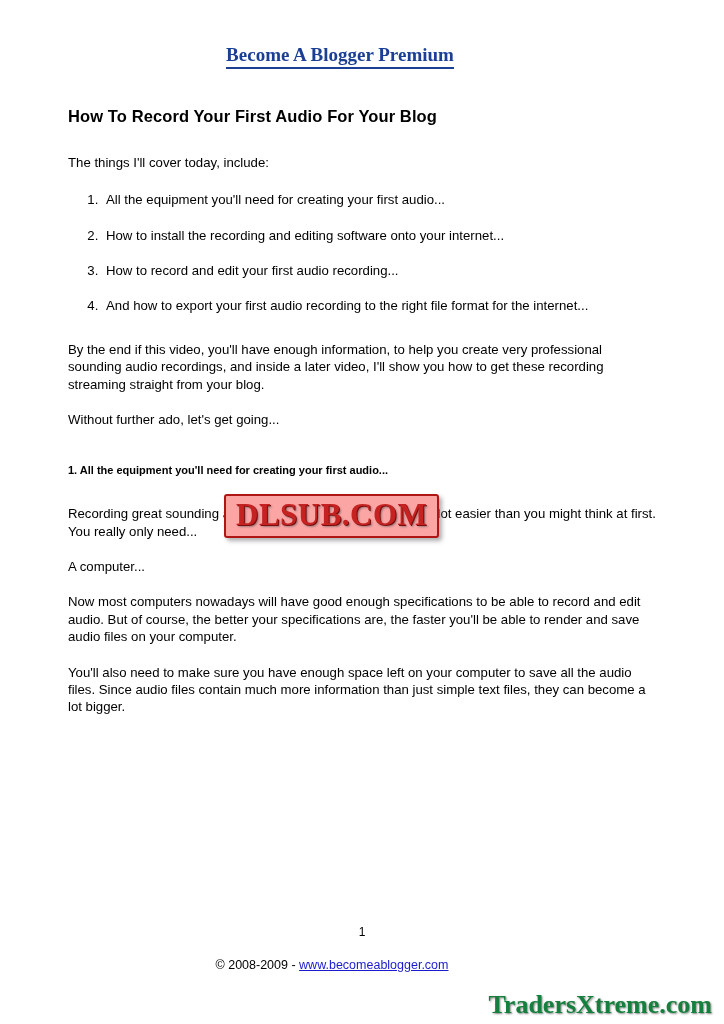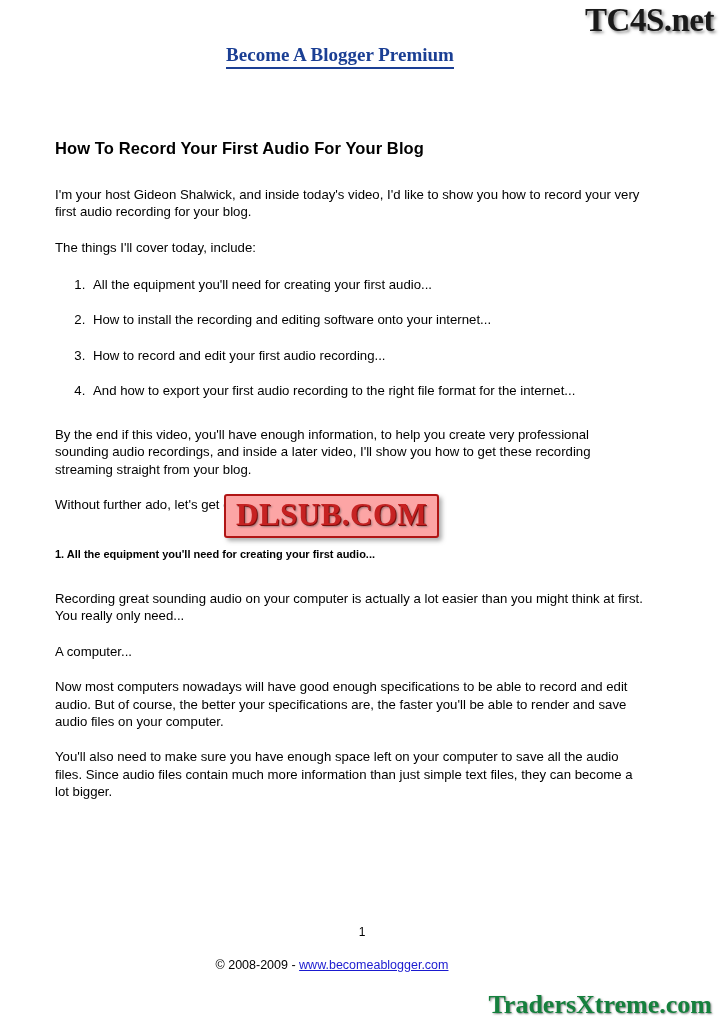--- a/index.html
+++ b/index.html
@@ -55,25 +55,24 @@
     color: #1b3f94;
     border-bottom: 2px solid #1b3f94;
     padding-bottom: 1px;
     white-space: nowrap;
   }
 
   
   .content {
     position: absolute;
     top: 106px;
-    left: 55px;
+    left: 68px;
     width: 588px;
     font-size: 13.2px;
     line-height: 1.32;
-    margin-top: 32px;
   }
   .content h1 {
     font-size: 16.5px;
     font-weight: bold;
     margin: 0 0 26px 0;
     letter-spacing: 0.1px;
   }
   .content h2 {
     font-size: 11px;
     font-weight: bold;
@@ -141,31 +140,29 @@
     color: #15803d;
     text-shadow: 1px 1px 2px rgba(100,100,100,0.8);
     white-space: nowrap;
   }
 </style>
 </head>
 <body>
 
 <div class="page">
 
-  <div class="wm-top">TC4S.net</div>
 
   <div class="doc-header">
     <span class="title">Become A Blogger Premium</span>
   </div>
 
   <div class="content">
 
     <h1>How To Record Your First Audio For Your Blog</h1>
 
-    <p>I'm your host Gideon Shalwick, and inside today's video, I'd like to show you how to record your very first audio recording for your blog.</p>
     <p>The things I'll cover today, include:</p>
 
     <ol class="numlist">
       <li>All the equipment you'll need for creating your first audio...</li>
       <li>How to install the recording and editing software onto your internet...</li>
       <li>How to record and edit your first audio recording...</li>
       <li>And how to export your first audio recording to the right file format for the internet...</li>
     </ol>
 
     <p>By the end if this video, you'll have enough information, to help you create very professional sounding audio recordings, and inside a later video, I'll show you how to get these recording streaming straight from your blog.</p>

